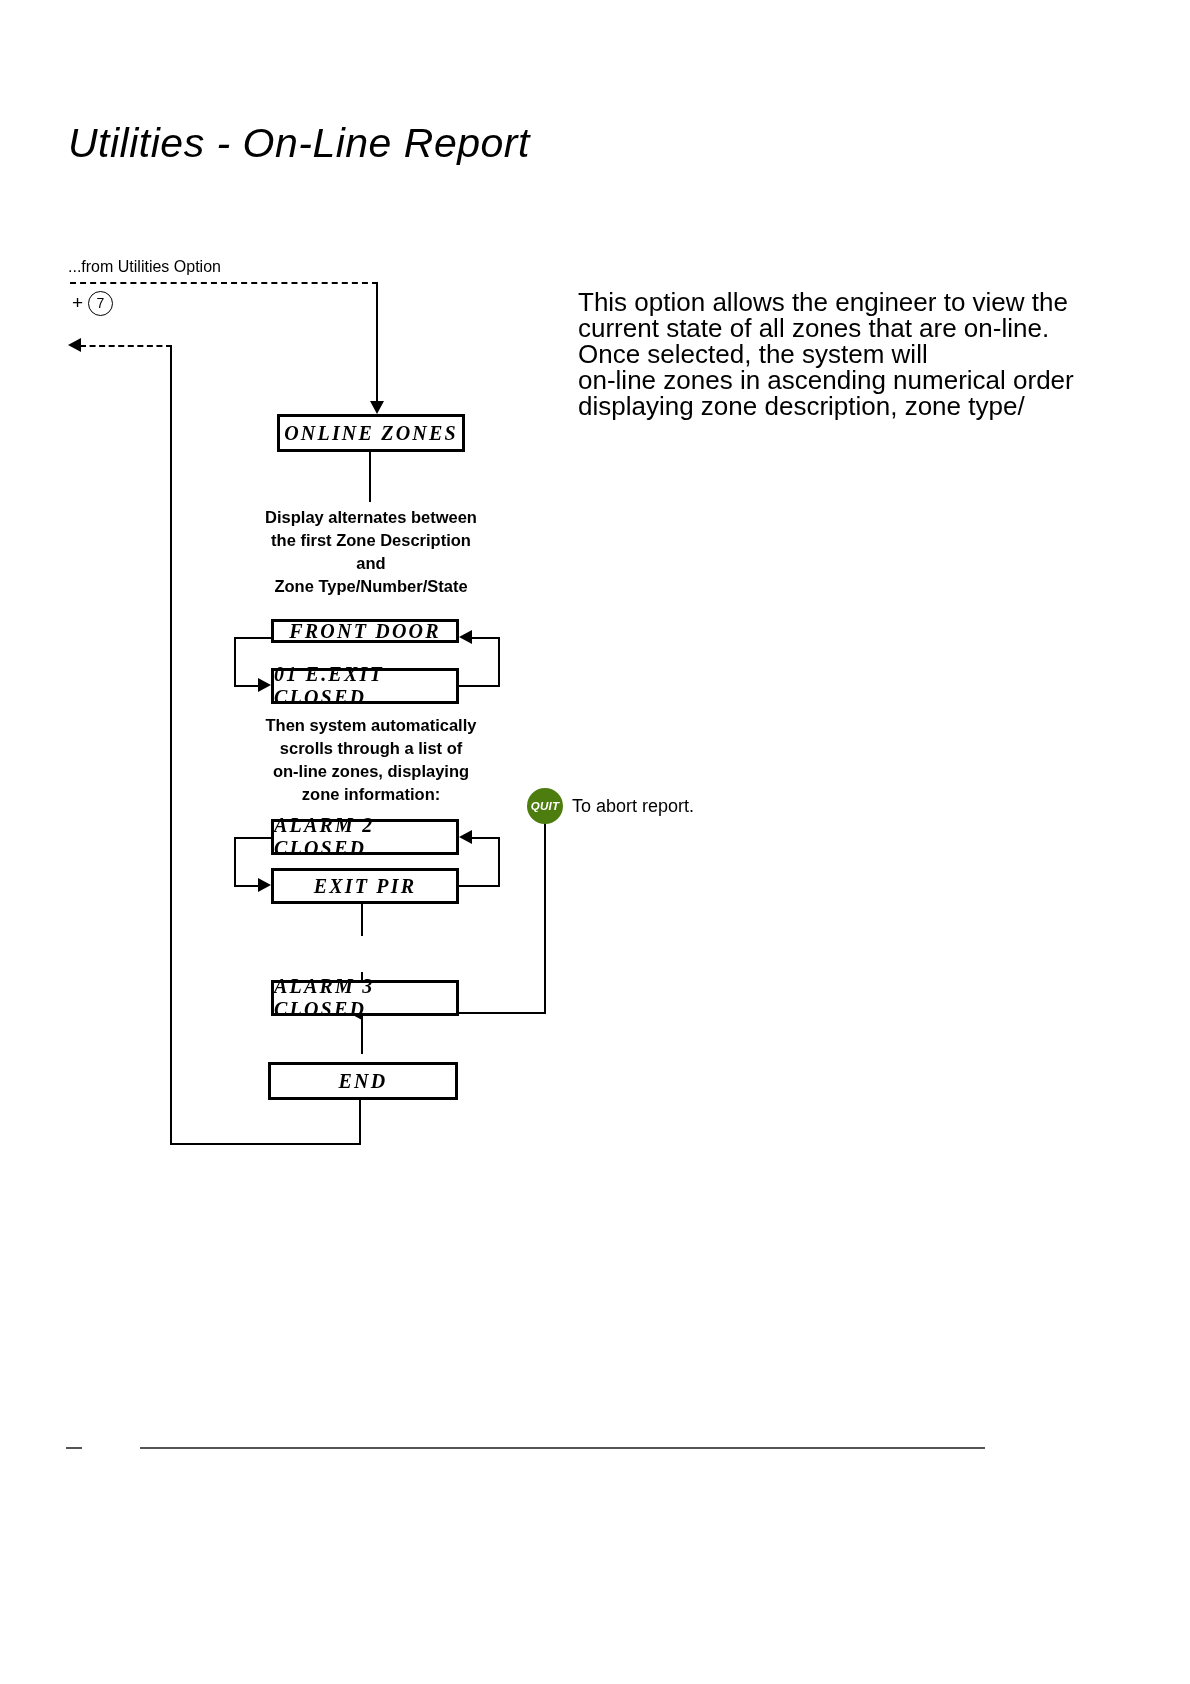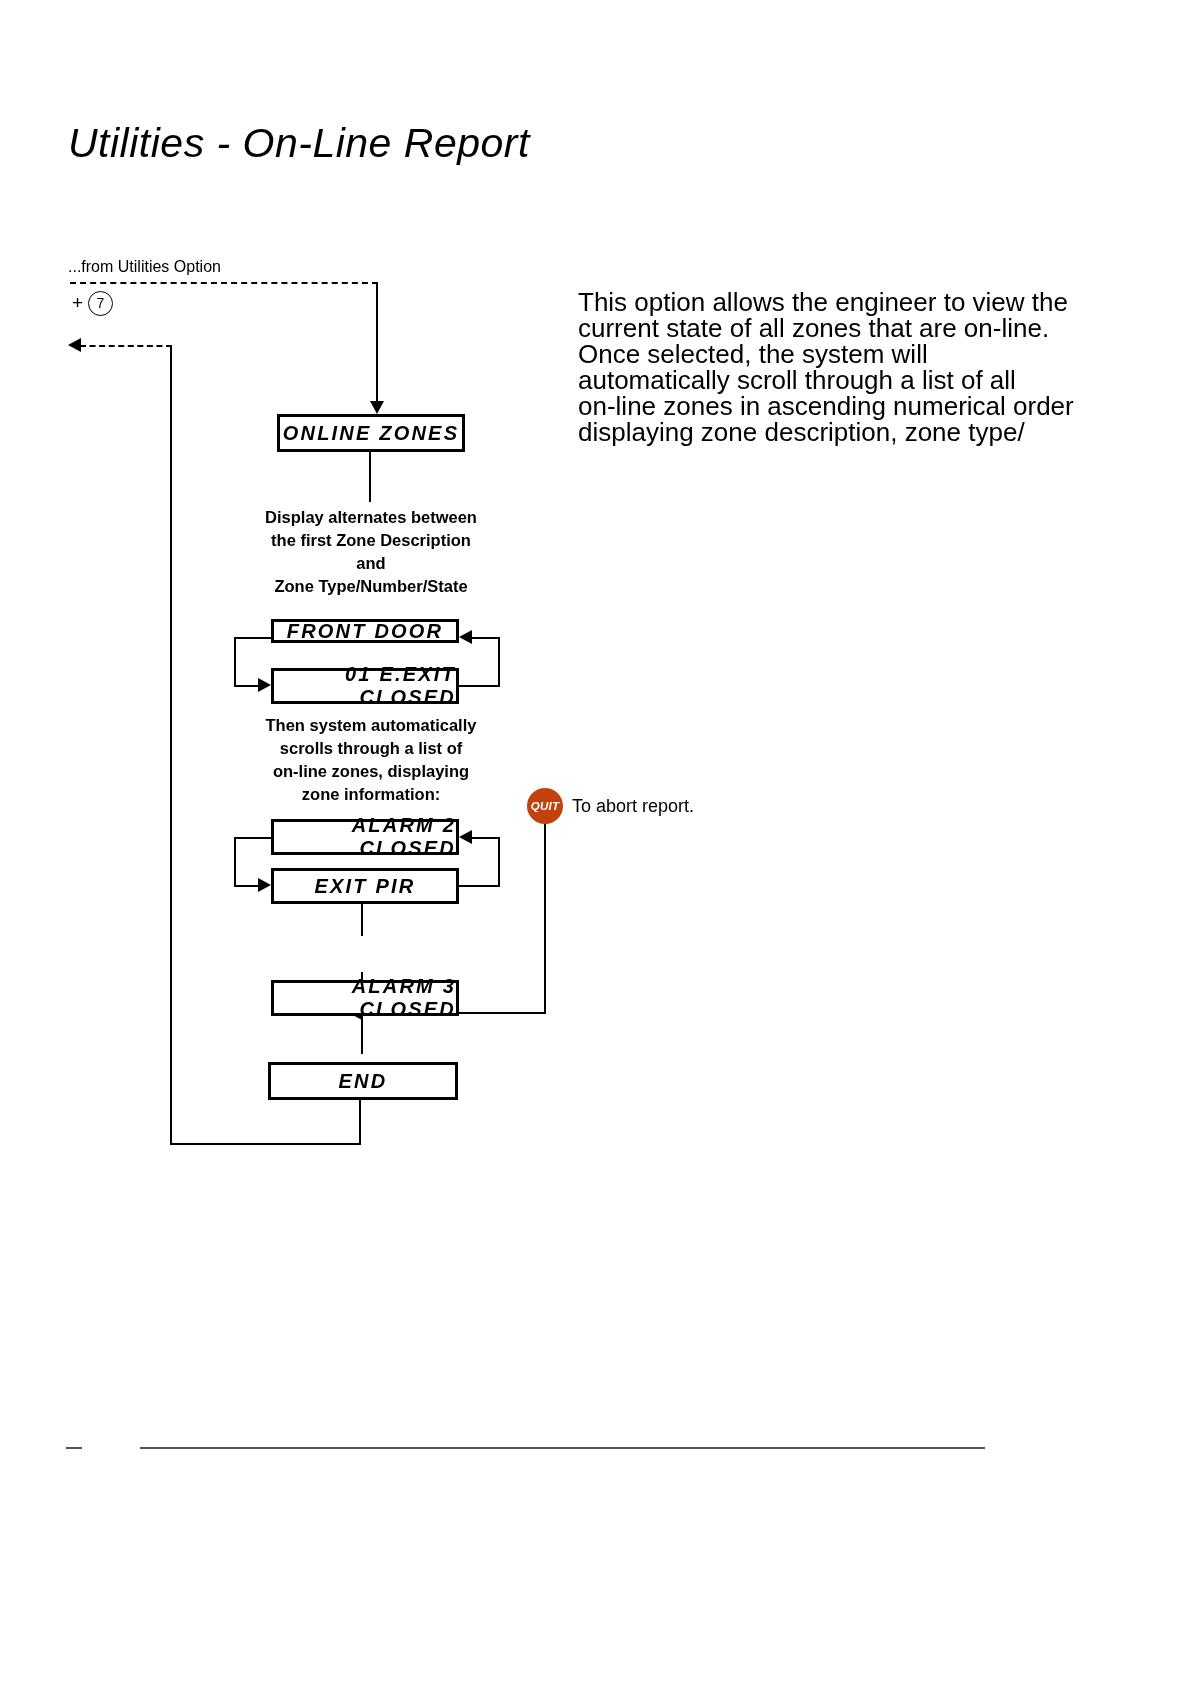--- a/index.html
+++ b/index.html
@@ -69,26 +69,26 @@
     line-height: 23px;
     text-align: center;
   }
 
   
   .lcd {
     position: absolute;
     border: 3.2px solid #000;
     background: #ffffff;
     box-sizing: border-box;
-    font-family: Liberation Sans, sans-serif;
+    font-family: Liberation Serif, serif;
     font-size: 20px;
     font-style: italic;
     font-weight: 700;
     letter-spacing: 2.2px;
-    text-align: right;
+    text-align: left;
     display: flex;
     align-items: center;
     justify-content: center;
     z-index: 4;
   }
 
   
   .flow-note {
     position: absolute;
     font-size: 16.5px;
@@ -136,21 +136,21 @@
     border-right: 13px solid #000;
   }
 
   
   #quit-badge {
     position: absolute;
     left: 527px;
     top: 788px;
     width: 36px;
     height: 36px;
-    background: #c2410c;
+    background: #4d7c0f;
     border-radius: 50%;
     color: #fff;
     font-size: 11.5px;
     font-weight: 700;
     font-style: italic;
     letter-spacing: 0.3px;
     display: flex;
     align-items: center;
     justify-content: center;
     z-index: 5;
@@ -184,21 +184,20 @@
 </style>
 </head>
 <body>
 
 <div id="page-title">Utilities - On-Line Report</div>
 
 <div id="description">
   <div>This option allows the engineer to view the</div>
   <div>current state of all zones that are on-line.</div>
   <div>Once selected, the system will</div>
-  <div>automatically scroll through a list of all</div>
   <div>on-line zones in ascending numerical order</div>
   <div>displaying zone description, zone type/</div>
 </div>
 
 <div id="entry-label">...from Utilities Option</div>
 <div id="entry-plus">+</div>
 <div id="entry-key">7</div>
 
 <div class="dash-h" style="left:70px; top:282px; width:308px;"></div>
 <div class="ln ln-v" style="left:376px; top:282px; height:125px;"></div>

